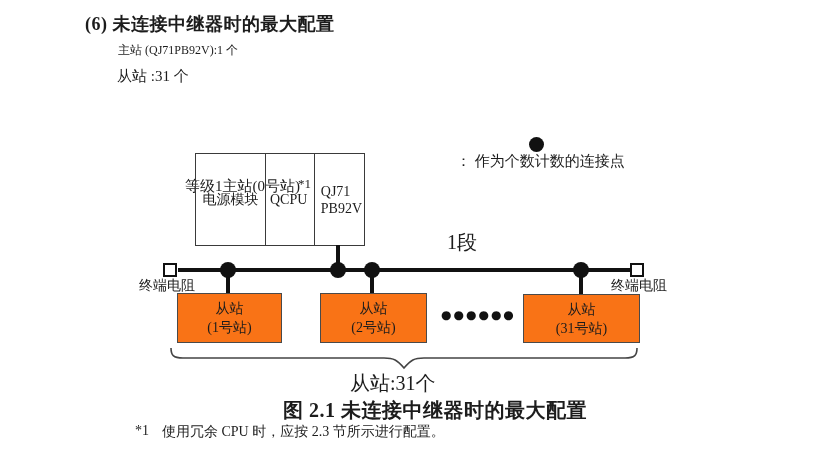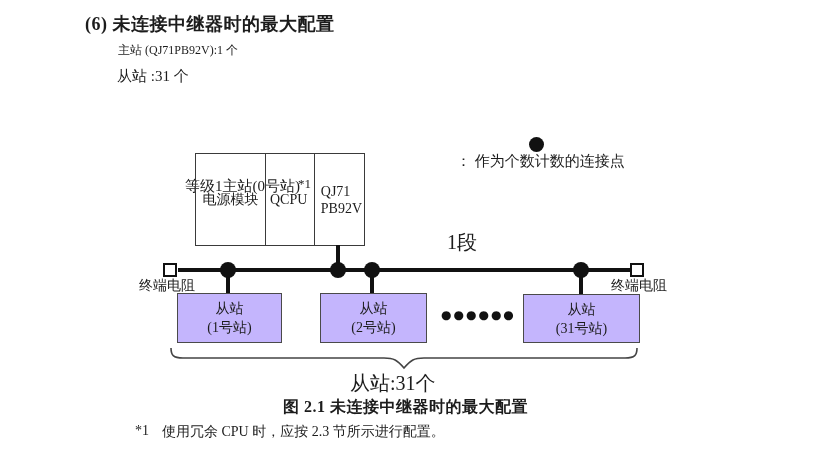--- a/index.html
+++ b/index.html
@@ -40,36 +40,36 @@
   .term-label{font-size:14px;}
   .term-label-left{left:139px;top:277px;}
   .term-label-right{left:611px;top:277px;}
   .seg-label{left:447px;top:229px;font-size:20px;}
 
   .cdot{width:16px;height:16px;border-radius:50%;background:#111;}
   .vline{width:4px;background:#111;}
 
   
   .slave-box{
-    border:1.5px solid #4a4a4a;box-sizing:border-box;background:#c4b5fd;
+    border:1.5px solid #4a4a4a;box-sizing:border-box;background:#f97316;
     display:flex;flex-direction:column;align-items:center;justify-content:center;
     font-size:14px;line-height:19px;text-align:center;
   }
   .slave1{left:177px;top:293px;width:105px;height:50px;}
   .slave2{left:320px;top:293px;width:107px;height:50px;}
   .slave31{left:523px;top:294px;width:117px;height:49px;}
 
   .ellipsis{left:441px;top:308px;width:70px;text-align:center;
             font-size:12px;letter-spacing:2px;color:#111;
             font-family:"DejaVu Sans",sans-serif;}
 
   .brace-wrap{left:168px;top:346px;width:472px;height:26px;}
   .brace-label{left:350px;top:370px;width:100px;font-size:20px;}
 
-  .caption{left:283px;top:397px;font-size:16px;font-weight:bold;letter-spacing:0.5px;}
+  .caption{left:283px;top:397px;font-size:20px;font-weight:bold;letter-spacing:0.5px;}
   .footnote{left:135px;top:423px;display:flex;font-size:14px;}
   .footnote-marker{margin-right:13px;}
 </style>
 </head>
 <body>
 
 <div id="canvas">
 
   <div class="abs heading">(6) 未连接中继器时的最大配置</div>
   <div class="abs specline">主站 (QJ71PB92V):1 个</div>

